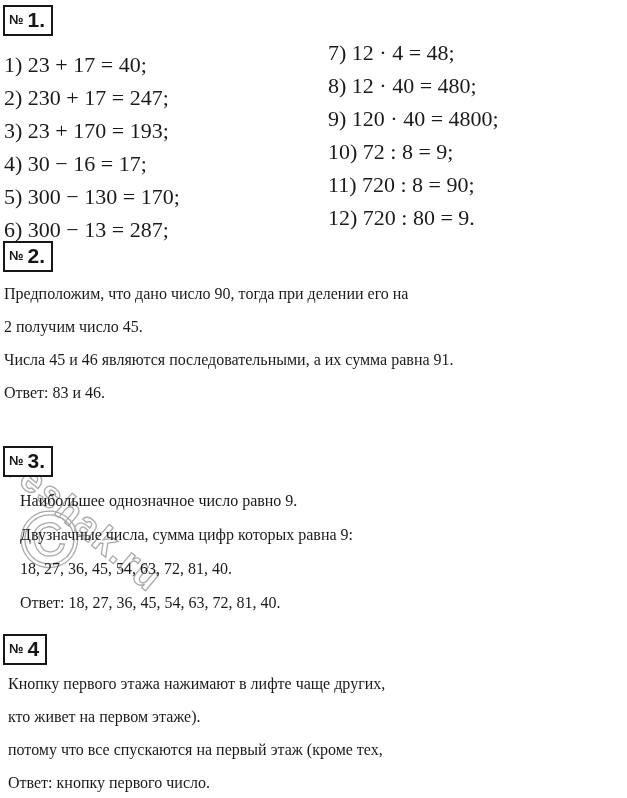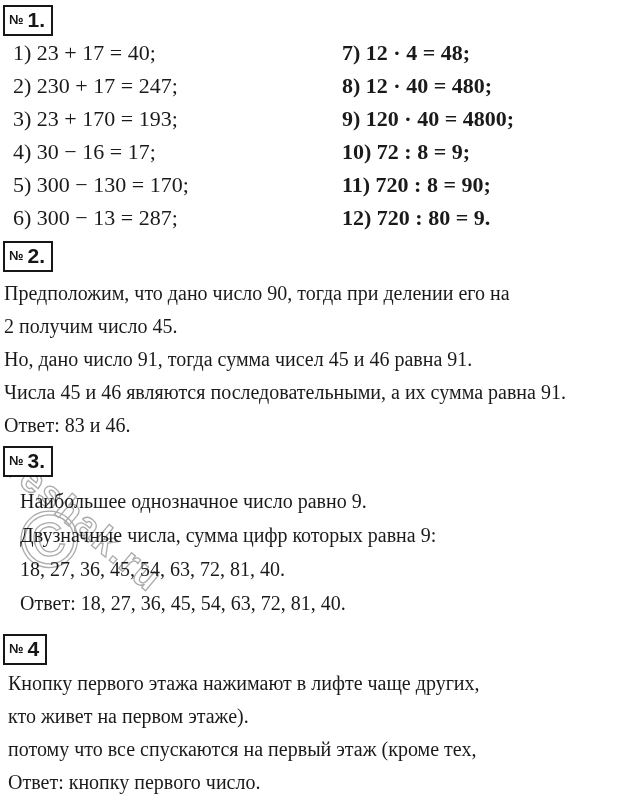--- a/index.html
+++ b/index.html
@@ -80,21 +80,21 @@
   }
   .ex-col {
     position: absolute;
     white-space: nowrap;
     font-size: 22px;
     line-height: 33px;
   }
   .text-block {
     position: absolute;
     white-space: nowrap;
-    font-size: 20px;
+    font-size: 16px;
   }
   .tb-2 { line-height: 33px; }
   .tb-3 { line-height: 34px; }
   .tb-4 { line-height: 33px; }
   .line { white-space: nowrap; }
 </style>
 </head>
 <body>
 
 <div class="page">
@@ -103,45 +103,44 @@
     <div class="wm-copy">©</div>
     <div class="wm-text">reshak.ru</div>
   </div>
 
   <div class="content">
 
     <div class="badge" style="left:3px; top:5px;">
       <span class="no-sign">№</span>
         <span class="no-num">1.</span>
     </div>
-    <div class="ex-col" style="left:4px; top:36px;margin-left:9px;">
+    <div class="ex-col" style="left:4px; top:48px;">
       <div class="line">1) 23 + 17 = 40;</div>
       <div class="line">2) 230 + 17 = 247;</div>
       <div class="line">3) 23 + 170 = 193;</div>
       <div class="line">4) 30 − 16 = 17;</div>
       <div class="line">5) 300 − 130 = 170;</div>
       <div class="line">6) 300 − 13 = 287;</div>
     </div>
-    <div class="ex-col" style="left:342px; top:36px;font-weight:bold;">
+    <div class="ex-col" style="left:328px; top:36px;">
       <div class="line">7) 12 · 4 = 48;</div>
       <div class="line">8) 12 · 40 = 480;</div>
       <div class="line">9) 120 · 40 = 4800;</div>
       <div class="line">10) 72 : 8 = 9;</div>
       <div class="line">11) 720 : 8 = 90;</div>
       <div class="line">12) 720 : 80 = 9.</div>
     </div>
 
     <div class="badge" style="left:3px; top:241px;">
       <span class="no-sign">№</span>
         <span class="no-num">2.</span>
     </div>
     <div class="text-block tb-2" style="left:4px; top:277px;">
       <div class="line">Предположим, что дано число 90, тогда при делении его на</div>
       <div class="line">2 получим число 45.</div>
-      <div class="line">Но, дано число 91, тогда сумма чисел 45 и 46 равна 91.</div>
       <div class="line">Числа 45 и 46 являются последовательными, а их сумма равна 91.</div>
       <div class="line">Ответ: 83 и 46.</div>
     </div>
 
     <div class="badge" style="left:3px; top:446px;">
       <span class="no-sign">№</span>
         <span class="no-num">3.</span>
     </div>
     <div class="text-block tb-3" style="left:20px; top:484px;">
       <div class="line">Наибольшее однозначное число равно 9.</div>

